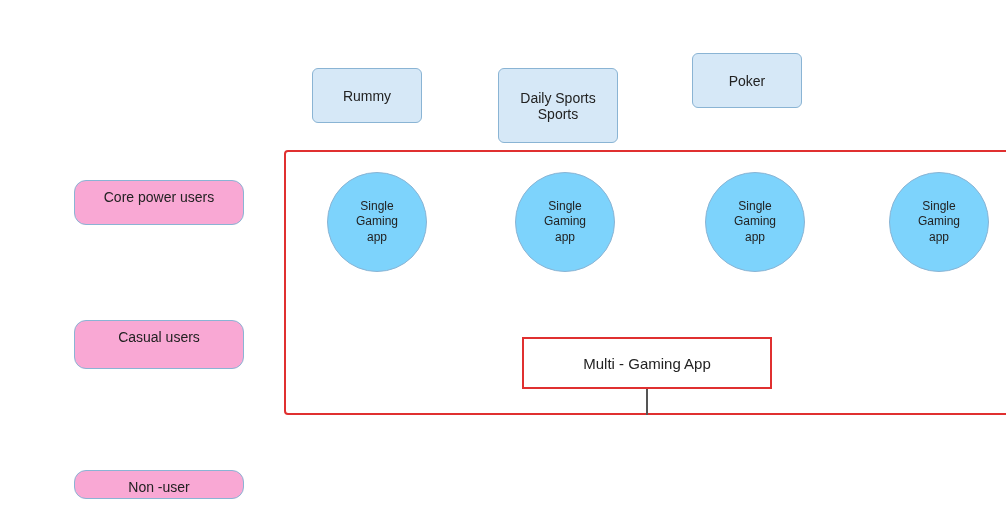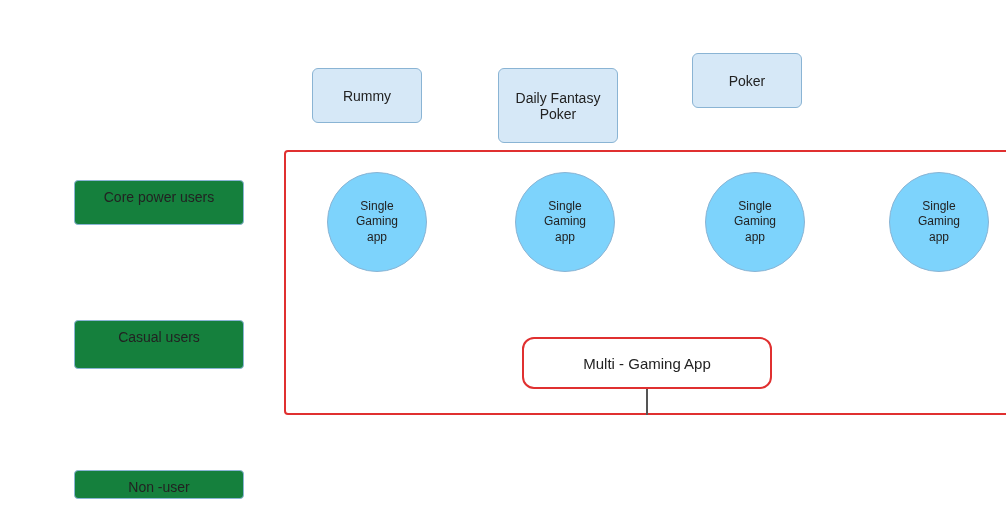--- a/index.html
+++ b/index.html
@@ -13,23 +13,23 @@
     }
     .diagram-container {
       position: relative;
       width: 1006px;
       height: 509px;
     }
 
     
     .row-label {
       position: absolute;
-      background: #15803d;
+      background: #f9a8d4;
       border: 1.5px solid #8ab4d4;
-      border-radius: 4px;
+      border-radius: 12px;
       padding: 8px 16px;
       font-size: 14px;
       color: #222;
       text-align: center;
       white-space: nowrap;
     }
 
     
     .col-header {
       position: absolute;
@@ -64,21 +64,21 @@
       color: #222;
       text-align: center;
       line-height: 1.3;
     }
 
     
     .multi-gaming-box {
       position: absolute;
       background: #fff;
       border: 2px solid #e03030;
-      border-radius: 12px;
+      border-radius: 0;
       display: flex;
       align-items: center;
       justify-content: center;
       font-size: 15px;
       color: #222;
       text-align: center;
     }
 
     
     .connector-line {
@@ -86,21 +86,21 @@
       width: 2px;
       background: #555;
     }
   </style>
 </head>
 <body>
 
 <div class="diagram-container">
 
   <div id="col-rummy" class="col-header" style="left: 280px; top: 36px; width: 110px; height: 55px;">Rummy</div>
-  <div id="col-dfs" class="col-header" style="left: 466px; top: 36px; width: 120px; height: 75px;">Daily Fantasy Poker</div>
+  <div id="col-dfs" class="col-header" style="left: 466px; top: 36px; width: 120px; height: 75px;">Daily Sports Sports</div>
   <div id="col-poker" class="col-header" style="left: 660px; top: 21px; width: 110px; height: 55px;">Poker</div>
 
   <div id="row-core" class="row-label" style="left: 42px; top: 148px; width: 170px; height: 45px;">Core power users</div>
   <div id="row-casual" class="row-label" style="left: 42px; top: 288px; width: 170px; height: 49px;">Casual users</div>
   <div id="row-non" class="row-label" style="left: 42px; top: 438px; width: 170px; height: 29px;">Non -user</div>
 
   <div class="main-area" id="main-area" style="left: 252px; top: 118px; width: 740px; height: 265px;"></div>
 
   <div id="circle-rummy" class="circle-node" style="left: 295px; top: 140px; width: 100px; height: 100px; white-space: pre-line;">Single
 Gaming

